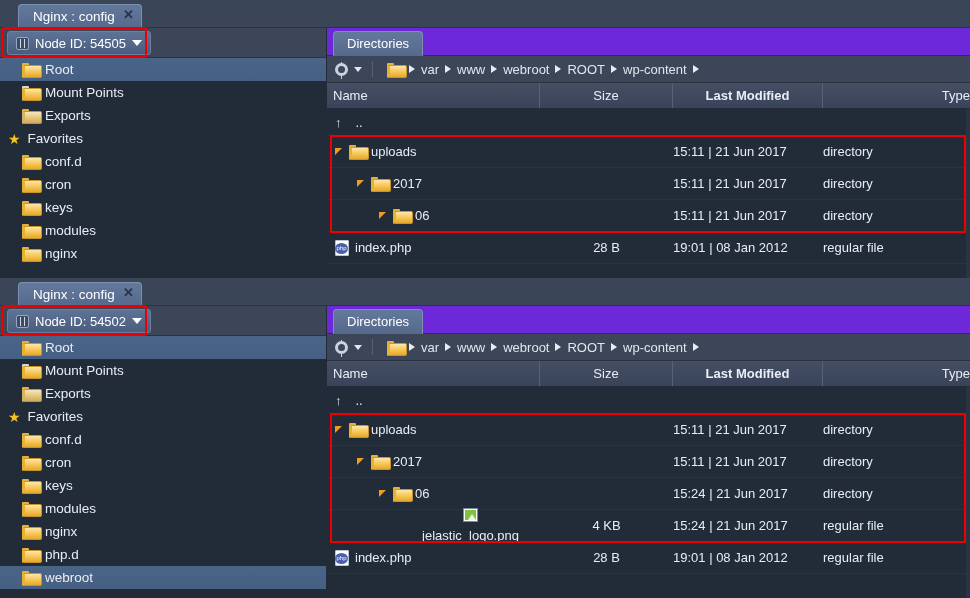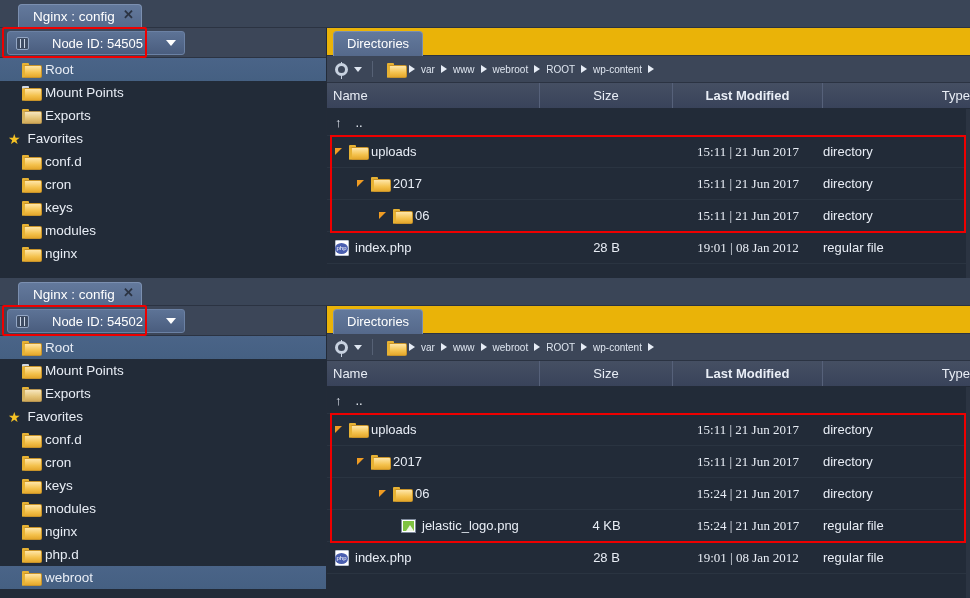--- a/index.html
+++ b/index.html
@@ -38,21 +38,21 @@
 
   
   .pbody { position: relative; display: flex; height: calc(100% - 28px); }
   .sidebar { position: relative; width: 327px; background: #323c4e; border-right: 1px solid #232b38; }
   .content { position: relative; flex: 1; background: #323c4e; }
 
   
   .nodebar { height: 30px; background: #3c4658; position: relative; border-bottom:1px solid #2b3342;}
   .nodebtn {
     position: absolute; left: 7px; top: 3px;
-    height: 24px; display: flex; align-items: center; gap: 23px;
+    height: 24px; display: flex; align-items: center; gap: 6px;
     padding: 0 8px;
     background-image: linear-gradient(to bottom,#5d7396 0%,#4e6displaced 100%);
     background: linear-gradient(to bottom,#5d7396 0%,#4a5d7e 100%);
     border: 1px solid #6b81a4; border-radius: 3px;
     color: #fff; font-size: 13px; white-space: nowrap;
   }
   .nodebtn .grid-ic {
     width: 13px; height: 13px; background: #3e4c63;
     border: 1px solid #93a6c4; border-radius: 2px;
     display: inline-block; position: relative;
@@ -90,32 +90,32 @@
     content:''; position:absolute; left:0; top:2px; width:16px;height:11px;
     background:linear-gradient(to bottom,#ffe6a8 0%, #f4c24e 60%, #e5a82c 100%);
     border:1px solid #c9942a; border-radius:1px 2px 2px 1px;
   }
   .fic.open:after { border-left-width:3px; border-left-color:#e7b233; }
   .fic.mount:before { background:#cfd7e3; }
   .fic.exports:after { filter: grayscale(.35); }
   .star { color:#f5c225; font-size:14px; line-height:14px; flex:none; }
 
   
-  .ctabwrap { position:relative; height:28px; background:#eab308; border-bottom:1px solid #2b3342;}
+  .ctabwrap { position:relative; height:28px; background:#6d28d9; border-bottom:1px solid #2b3342;}
   .ctab {
     position:absolute; left:6px; top:3px; height:25px; padding:0 13px;
     background: linear-gradient(to bottom,#63799c 0%, #55698b 100%);
     border:1px solid #7b8fb0; border-bottom:none; border-radius:4px 4px 0 0;
     color:#fff; font-size:13px; line-height:24px; white-space:nowrap;
   }
 
   
   .crumbbar {
     height:27px; display:flex; align-items:center; gap:6px; padding-left:8px;
-    background:#3c4658; border-bottom:1px solid #2b3342; color:#dfe6f0; font-size:10px;
+    background:#3c4658; border-bottom:1px solid #2b3342; color:#dfe6f0; font-size:13px;
   }
   .gear { width:13px;height:13px;border-radius:50%;border:3px solid #c8d2e0;position:relative; flex:none;}
   .gear:before{content:'';position:absolute;left:3px;top:-4px;width:1px;height:3px;background:#c8d2e0;box-shadow:0 14px 0 #c8d2e0;}
   .tcaret{width:0;height:0;border-left:4px solid transparent;border-right:4px solid transparent;border-top:5px solid #dfe6f0;flex:none;}
   .vsep{width:1px;height:16px;background:#566175;margin:0 4px;flex:none;}
   .arrw{width:0;height:0;border-top:4px solid transparent;border-bottom:4px solid transparent;border-left:6px solid #e6ecf5;flex:none;}
   .crumb{white-space:nowrap;}
 
   
   .thead { display:flex; height:26px; background:linear-gradient(to bottom,#454f63 0%,#39root 100%);
@@ -126,21 +126,21 @@
   .th.size { width:133px; text-align:center; }
   .th.mod  { width:150px; text-align:center;font-weight:bold; }
   .th.type { flex:1; text-align:right; border-right:none; }
 
   
   .tbodyarea { position:relative; background:#222b38; height: calc(100% - 81px); }
   .trow { display:flex; align-items:center; height:32px; border-bottom:1px solid #2a3441; font-size:13px; color:#e8edf5; }
   .trow.up { height:27px; border-bottom:1px solid #2a3441; }
   .c-name { width:213px; display:flex; align-items:center; gap:6px; padding-left:8px; white-space:nowrap;}
   .c-size { width:133px; text-align:center; }
-  .c-mod  { width:150px; text-align:center;font-family:Liberation Serif, serif; }
+  .c-mod  { width:150px; text-align:left; }
   .c-type { flex:1; text-align:left; padding-right:24px;}
   .tri { width:0;height:0;border-left:7px solid #ef9c23;border-bottom:7px solid transparent;flex:none; margin-right:1px;}
   .uparrow{ color:#e8edf5; font-size:13px; margin-right:8px;}
 
   
   .phpic{ width:14px;height:16px;background:#fff;border:1px solid #b9c2d0;border-radius:1px;position:relative;flex:none;}
   .phpic:after{content:'php';position:absolute;left:-1px;top:2px;width:13px;height:11px;border-radius:50%;
                background:#4a5fb0;color:#fff;font-size:6px;line-height:11px;text-align:center;font-family:"Liberation Sans",sans-serif;}
   
   .imgic{width:15px;height:14px;background:#ffffff;border:1px solid #7f8a9c;position:relative;flex:none;}
@@ -408,21 +408,21 @@
               <div class="c-name" style="padding-left: 52px;">
                 <span class="tri"></span>
                 <span class="fic open"></span>
                 <span>06</span>
               </div>
               <div class="c-size"></div>
               <div class="c-mod">15:24 | 21 Jun 2017</div>
               <div class="c-type">directory</div>
             </div>
             <div class="trow">
-              <div class="c-name" style="padding-left: 74px;">
+              <div class="c-name" style="padding-left: 74px; flex-direction: column;">
                 <span class="imgic"></span>
                 <span>jelastic_logo.png</span>
               </div>
               <div class="c-size">4 KB</div>
               <div class="c-mod">15:24 | 21 Jun 2017</div>
               <div class="c-type">regular file</div>
             </div>
             <div class="trow">
               <div class="c-name" style="padding-left: 8px;">
                 <span class="phpic"></span>

